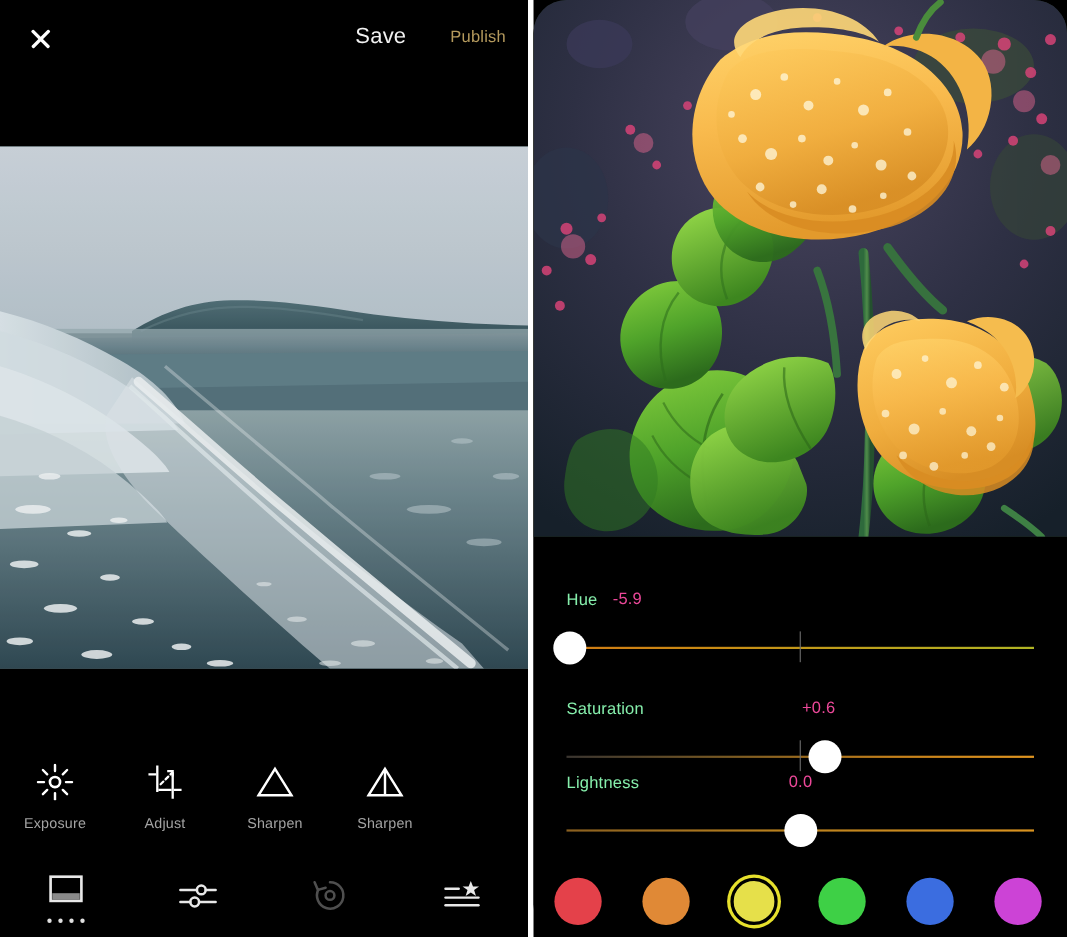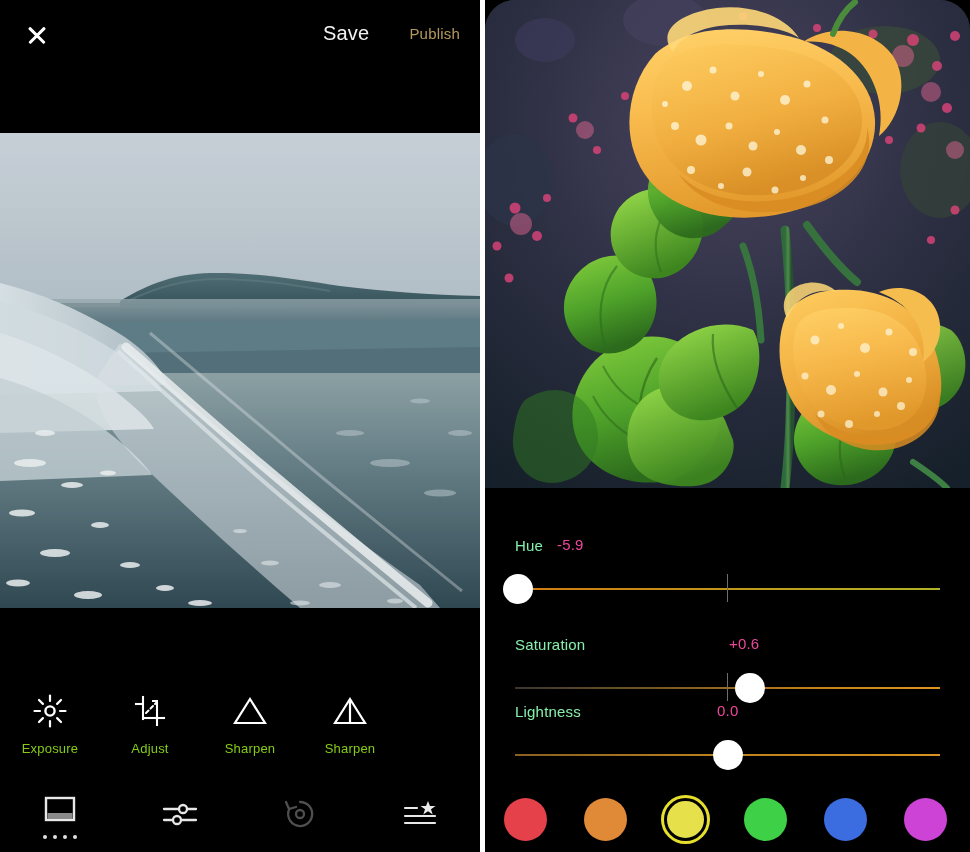--- a/index.html
+++ b/index.html
@@ -120,21 +120,21 @@
   .tool-icon {
     width: 42px;
     height: 42px;
     display: flex;
     align-items: center;
     justify-content: center;
     margin-bottom: 9px;
   }
   .tool-label {
     font-size: 13px;
-    color: #84cc16;
+    color: #a3a3a3;
     white-space: nowrap;
     letter-spacing: 0.2px;
   }
 
   
   .bottom-nav {
     position: absolute;
     left: 0;
     bottom: 0;
     width: 480px;

